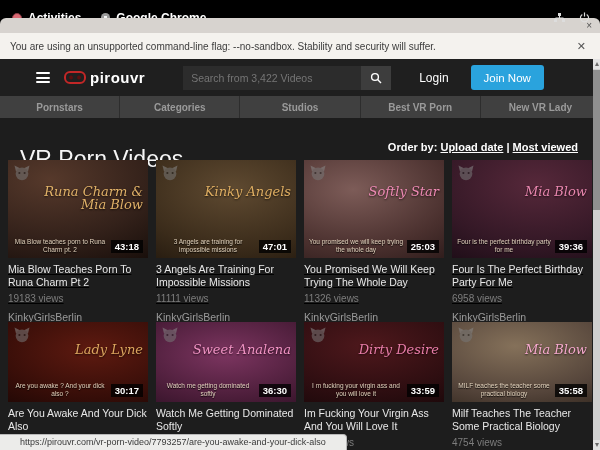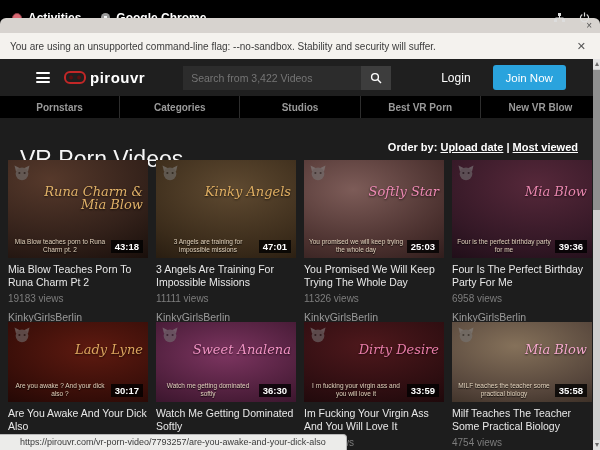--- a/index.html
+++ b/index.html
@@ -31,35 +31,35 @@
       display:flex;align-items:center;}
   .burger{width:14px;margin-left:36px;cursor:pointer;}
   .burger span{display:block;height:2px;background:#fff;margin:2.5px 0;border-radius:1px;}
   .logo{display:flex;align-items:center;gap:4px;margin-left:14px;}
   .logo-text{color:#fff;font-size:15px;font-weight:bold;letter-spacing:.5px;}
   .search-wrap{display:flex;margin-left:38px;}
   .search-input{width:162px;height:24px;background:#2c2c2c;border:none;color:#8a8a8a;
       font-size:10.5px;padding:0 8px;outline:none;font-family:"Liberation Sans",sans-serif;}
   .search-btn{width:30px;height:24px;background:#3d3d3d;border:none;display:flex;
       align-items:center;justify-content:center;cursor:pointer;}
-  .login{color:#fff;font-size:12px;margin-left:50px;cursor:pointer;}
+  .login{color:#fff;font-size:12px;margin-left:28px;cursor:pointer;}
   .join-btn{margin-left:22px;height:25px;padding:0 13px;border:none;border-radius:3px;
       color:#fff;font-size:11.5px;cursor:pointer;font-family:"Liberation Sans",sans-serif;}
   
   .nav{position:absolute;top:96px;left:0;width:600px;height:22px;background:#191919;display:flex;}
-  .nav-item{flex:1;border-right:1px solid #2d2d2d;background:#000000;color:#9a9a9a;
+  .nav-item{flex:1;border-right:1px solid #2d2d2d;background:#404040;color:#9a9a9a;
       font-size:10px;font-weight:bold;display:flex;align-items:center;justify-content:center;cursor:pointer;}
   .nav-item:last-child{border-right:none;}
   
   .page-title{position:absolute;top:131px;left:20px;font-size:23px;color:#f5f5f5;font-weight:normal;}
   .orderby{position:absolute;top:141px;right:22px;font-size:11px;color:#fff;font-weight:bold;}
   .orderby a{color:#fff;text-decoration:underline;cursor:pointer;}
   
   .vrow{position:absolute;left:8px;display:flex;gap:8px;}
-  .row1{top:160px;--th:98px;}
+  .row1{top:160px;text-decoration:underline;--th:98px;}
   .row2{top:322px;--th:80px;}
   .card{width:140px;}
   .thumb{position:relative;width:140px;height:var(--th);overflow:hidden;cursor:pointer;}
   .catlogo{position:absolute;top:4px;left:5px;opacity:.55;}
   .ovname{position:absolute;right:5px;top:26%;max-width:78%;text-align:right;
       font-family:"DejaVu Serif",serif;font-style:italic;font-size:13px;line-height:13px;
       text-shadow:0 1px 2px rgba(0,0,0,.7);}
   .caption{position:absolute;bottom:4px;left:4px;right:40px;text-align:center;
       font-size:6.5px;line-height:8px;color:rgba(255,238,214,.85);text-shadow:0 1px 1px #000;}
   .dur{position:absolute;bottom:5px;right:5px;background:rgba(0,0,0,.78);color:#fff;
@@ -141,21 +141,21 @@
   </div>
   <span class="login">Login</span>
   <button class="join-btn" style="background:#2aa3dd">Join Now</button>
 </div>
 
 <div class="nav">
   <div class="nav-item">Pornstars</div>
   <div class="nav-item">Categories</div>
   <div class="nav-item">Studios</div>
   <div class="nav-item">Best VR Porn</div>
-  <div class="nav-item">New VR Blow</div>
+  <div class="nav-item">New VR Lady</div>
 </div>
 
 <h1 class="page-title">VR Porn Videos</h1>
 <div class="orderby">
   <span>Order by:</span>
   <a>Upload date</a><span> | </span><a>Most viewed</a>
 </div>
 
 <div class="vrow row1" id="row1">
   <div class="card">

